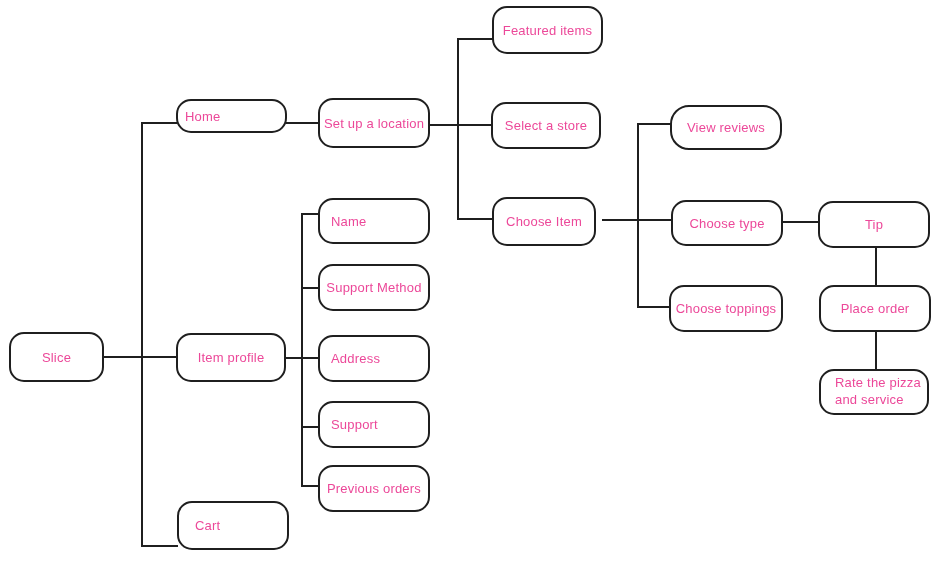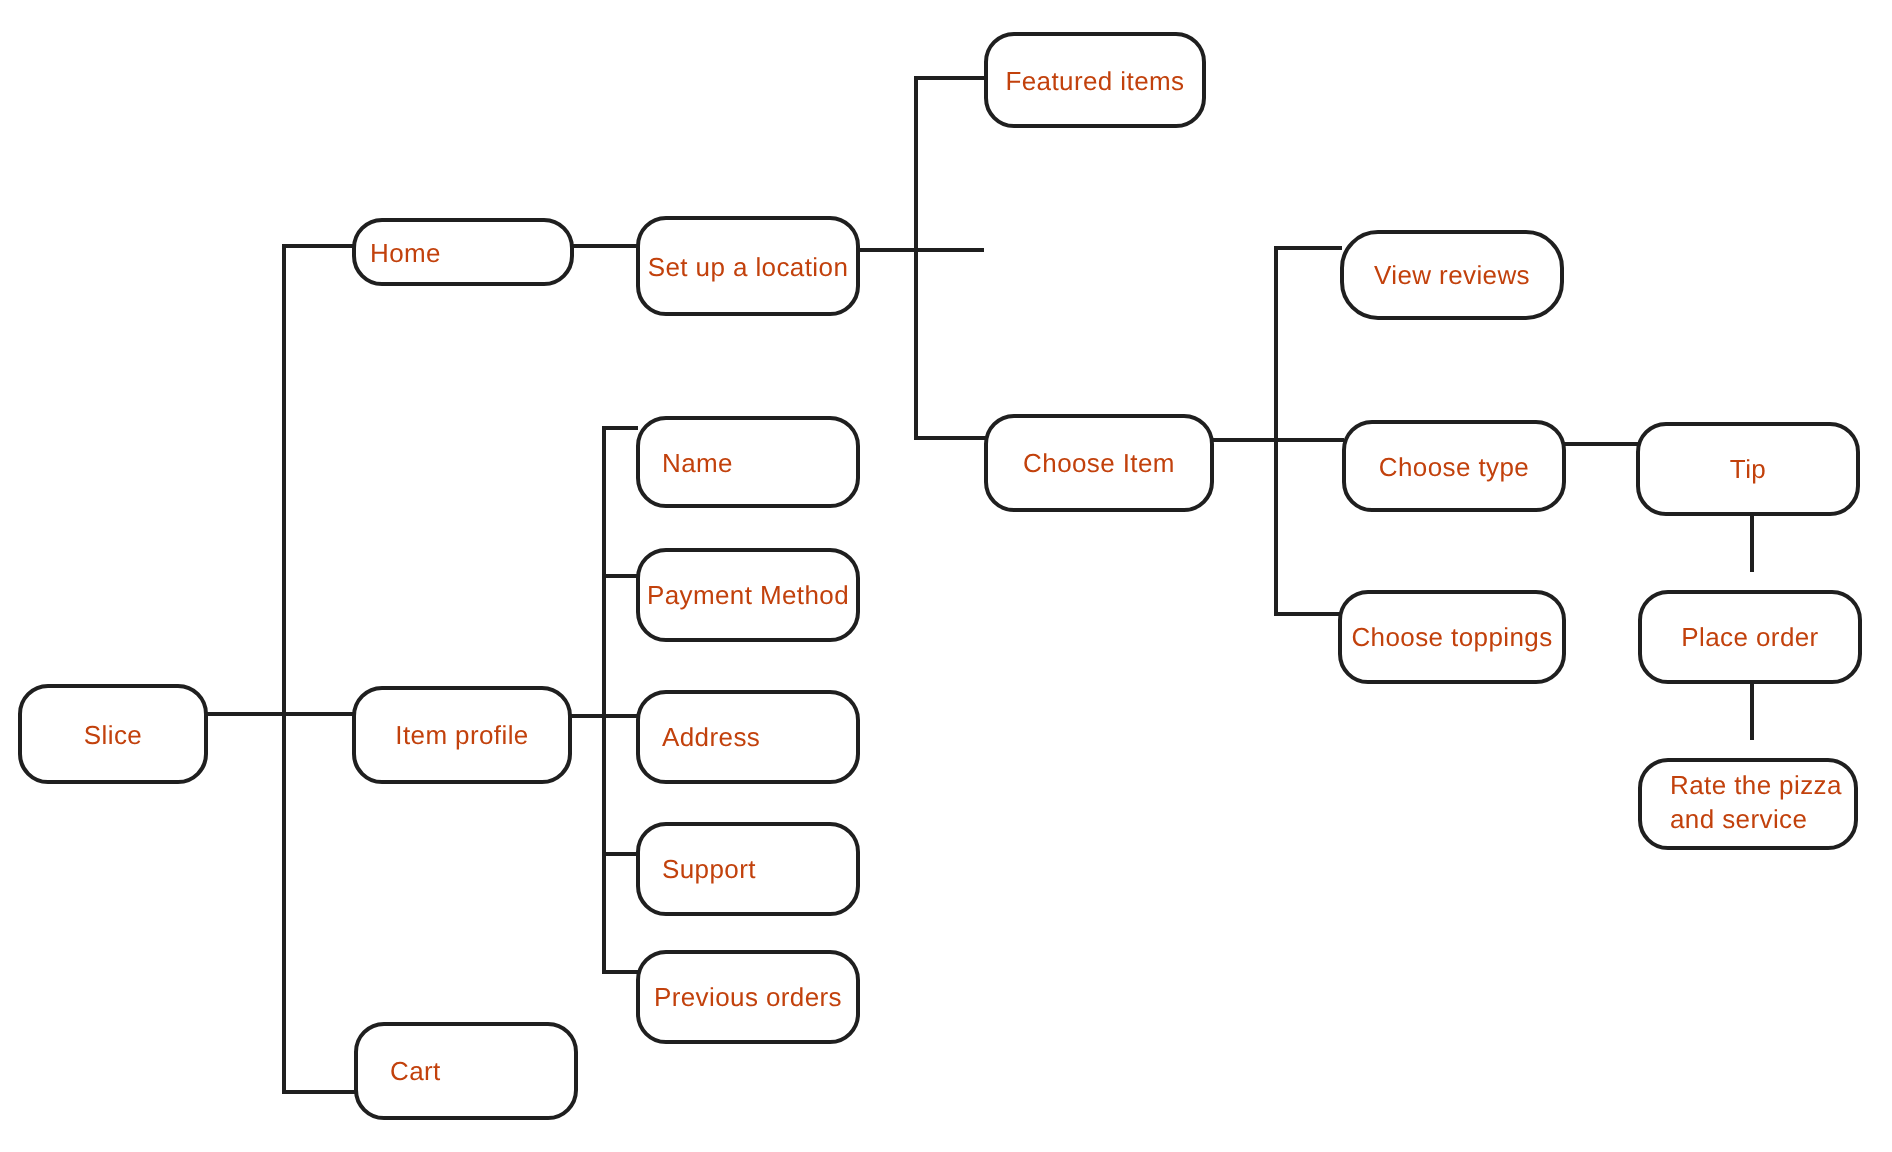--- a/index.html
+++ b/index.html
@@ -19,24 +19,23 @@
     position: absolute;
     box-sizing: border-box;
     border: 2px solid #1f1f1f;
     border-radius: 15px;
     background: #ffffff;
     display: flex;
     align-items: center;
     justify-content: center;
     font-size: 13px;
     letter-spacing: 0.2px;
-    color: #c2410c;
+    color: #ec4899;
     white-space: nowrap;
     z-index: 2;
-    margin-top: 10px;
   }
   .node.al {
     justify-content: flex-start;
     padding-left: 11px;
   }
   .node.wrap {
     white-space: normal;
     line-height: 1.3;
     padding-right: 6px;
   }
@@ -75,26 +74,27 @@
   <div class="line h" style="left:782px; top:221px; width:37px;"></div>
   <div class="line v" style="left:875px; top:247px; height:39px;"></div>
   <div class="line v" style="left:875px; top:331px; height:39px;"></div>
 
   <div class="node" style="left:9px;   top:332px; width:95px;  height:50px;">Slice</div>
   <div class="node al" style="left:176px; top:99px;  width:111px; height:34px; padding-left:7px;">Home</div>
   <div class="node" style="left:176px; top:333px; width:110px; height:49px;">Item profile</div>
   <div class="node al" style="left:177px; top:501px; width:112px; height:49px; padding-left:16px;">Cart</div>
   <div class="node" style="left:318px; top:98px;  width:112px; height:50px;">Set up a location</div>
   <div class="node al" style="left:318px; top:198px; width:112px; height:46px;">Name</div>
-  <div class="node" style="left:318px; top:264px; width:112px; height:47px;">Payment Method</div>
+  <div class="node" style="left:318px; top:264px; width:112px; height:47px;">Support Method</div>
   <div class="node al" style="left:318px; top:335px; width:112px; height:47px;">Address</div>
   <div class="node al" style="left:318px; top:401px; width:112px; height:47px;">Support</div>
   <div class="node" style="left:318px; top:465px; width:112px; height:47px;">Previous orders</div>
   <div class="node" style="left:492px; top:6px;   width:111px; height:48px;">Featured items</div>
-  <div class="node" style="left:492px; top:197px; width:115px; height:49px;">Choose Item</div>
+  <div class="node" style="left:491px; top:102px; width:110px; height:47px;">Select a store</div>
+  <div class="node" style="left:492px; top:197px; width:104px; height:49px;">Choose Item</div>
   <div class="node" style="left:670px; top:105px; width:112px; height:45px;border-radius:19px;">View reviews</div>
   <div class="node" style="left:671px; top:200px; width:112px; height:46px;">Choose type</div>
   <div class="node" style="left:669px; top:285px; width:114px; height:47px;">Choose toppings</div>
   <div class="node" style="left:818px; top:201px; width:112px; height:47px;">Tip</div>
   <div class="node" style="left:819px; top:285px; width:112px; height:47px;">Place order</div>
   <div class="node al wrap" style="left:819px; top:369px; width:110px; height:46px; padding-left:14px;">Rate the pizza and service</div>
 
 </div>
 
 </body></html>

